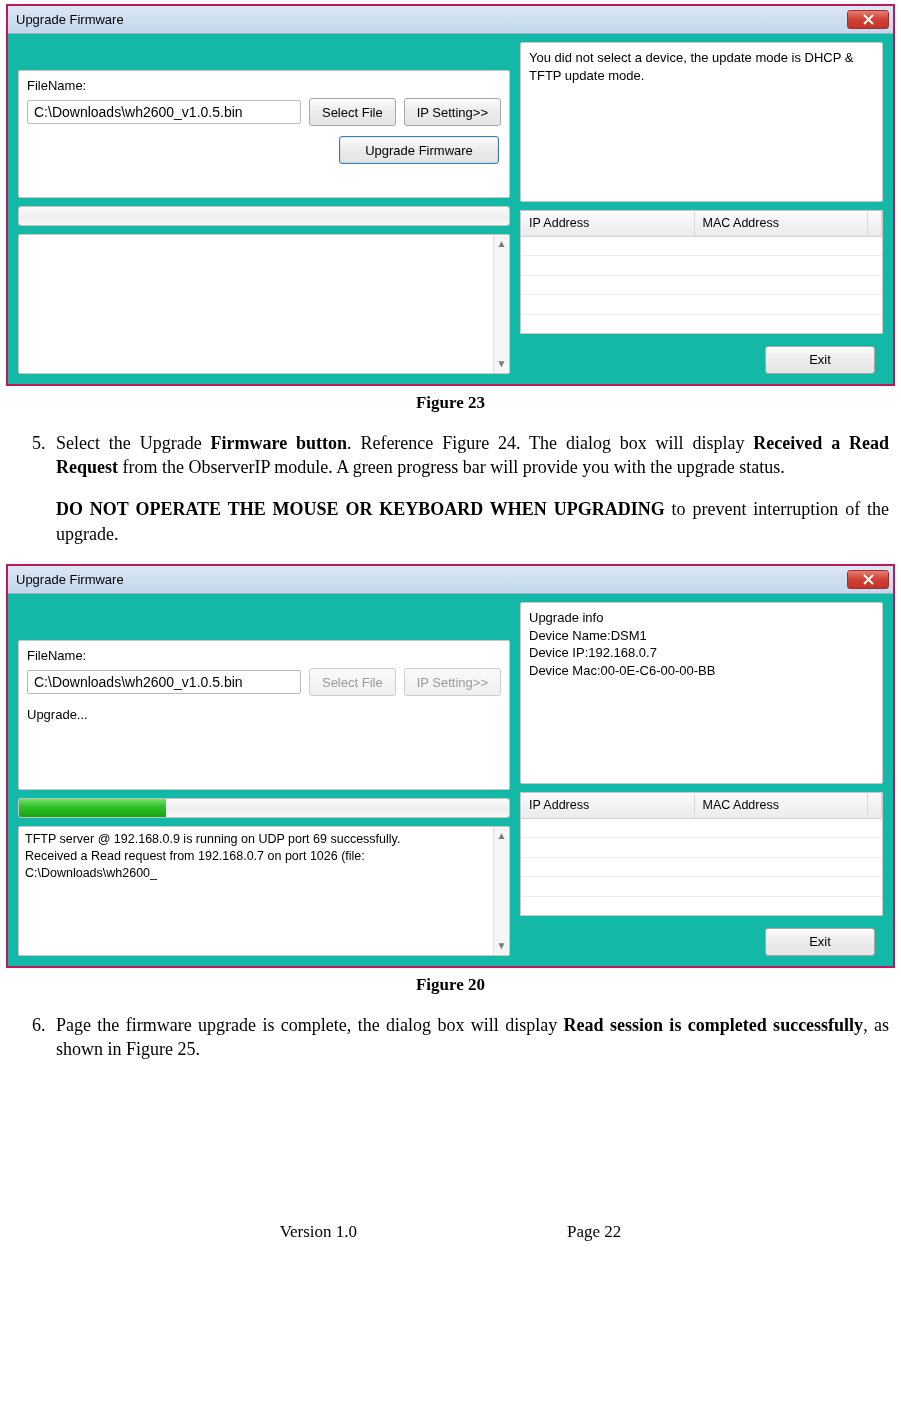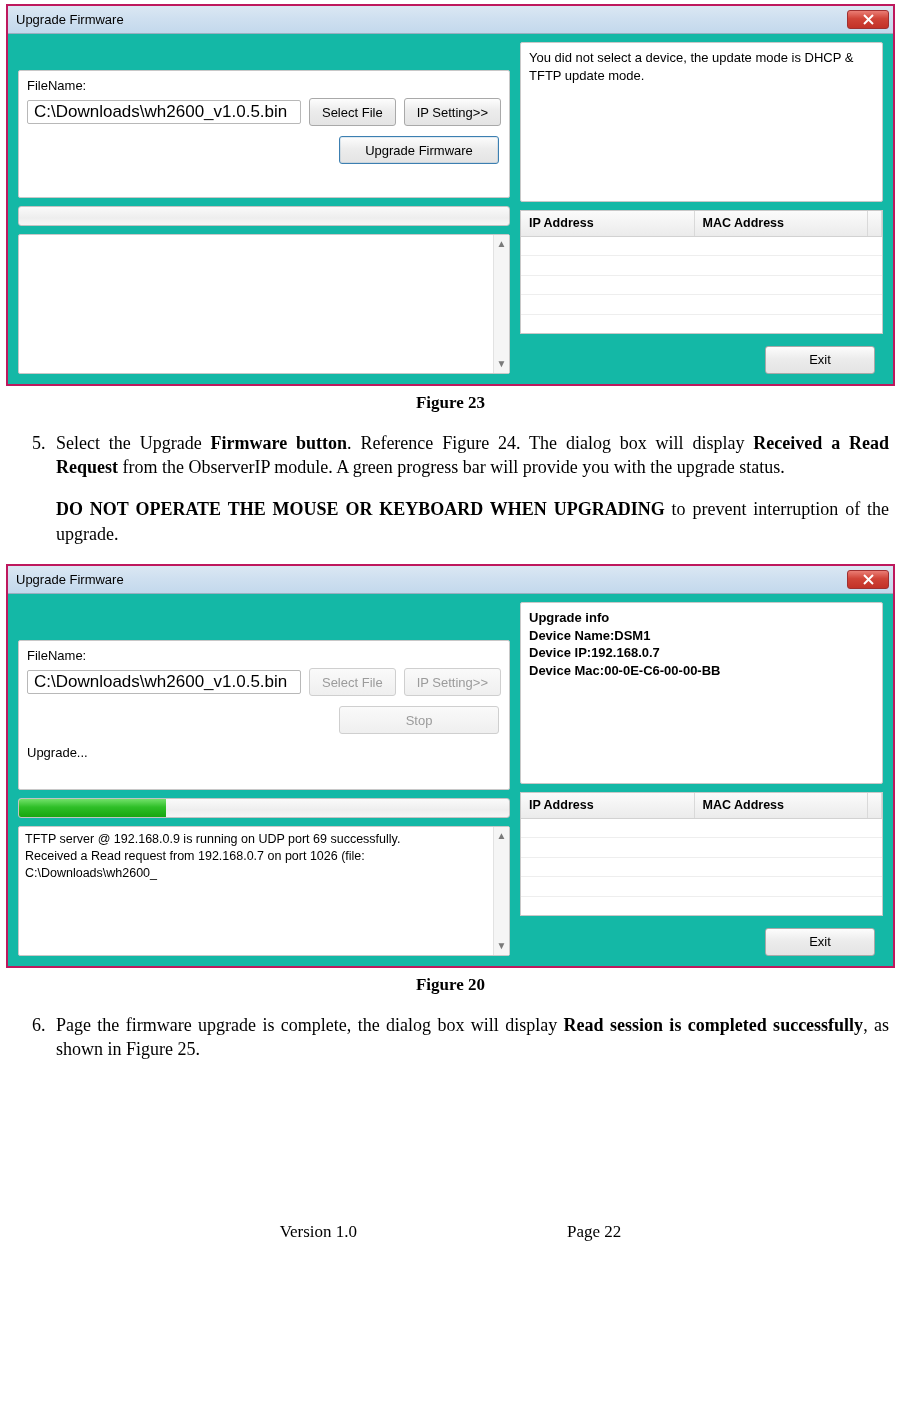--- a/index.html
+++ b/index.html
@@ -49,21 +49,21 @@
     background: #fff;
     border: 1px solid #c8c8c8;
     border-radius: 2px;
   }
   .panel.pad { padding: 6px 8px; }
   .label { font-size: 13px; margin-bottom: 4px; }
   .textbox {
     height: 24px;
     width: 100%;
     padding: 2px 6px;
-    font-size: 17px;
+    font-size: 14px;
     background: #fff;
     border: 1px solid #b8b8b8;
     border-radius: 2px;
     display: flex; align-items: center;
   }
   .btn {
     height: 28px;
     padding: 0 12px;
     font-size: 13px;
     border: 1px solid #a9a9a9;
@@ -123,21 +123,20 @@
   .grid {
     width: 100%;
     border: 1px solid #c8c8c8;
     background: #fff;
     font-size: 12.5px;
   }
   .grid .hdr {
     display: flex;
     background: linear-gradient(#fbfbfb, #ebebeb);
     border-bottom: 1px solid #d2d2d2;
-    font-weight: bold;
   }
   .grid .hcell {
     padding: 4px 8px;
     border-right: 1px solid #d9d9d9;
     flex: 1;
   }
   .grid .body {
     height: 96px;
     display: flex; flex-direction: column;
   }
@@ -273,42 +272,39 @@
     <div class="row">
 
       <div class="col" style="flex:0 0 492px;">
         <div class="panel pad" style="height:150px;">
           <div class="label">FileName:</div>
           <div class="row" style="gap:8px; align-items:center;">
             <div class="textbox" style="flex:1;">C:\Downloads\wh2600_v1.0.5.bin</div>
             <div class="btn disabled">Select File</div>
             <div class="btn disabled">IP Setting&gt;&gt;</div>
           </div>
-          <div class="row" style="justify-content:flex-end; margin-top:10px; padding-right:2px;">
-            <div class="btn disabled" style="width:160px;">Stop</div>
-          </div>
           <div class="label" style="margin-top:10px;">Upgrade...</div>
         </div>
         <div style="height:8px;"></div>
         <div class="progress">
           <div class="fill" id="fill2" style="width: 30%;"></div>
         </div>
         <div style="height:8px;"></div>
         <div class="logbox" style="min-height:130px;">
           <div>TFTP server @ 192.168.0.9 is running on UDP port 69 successfully.</div>
           <div>Received a Read request from 192.168.0.7 on port 1026 (file: C:\Downloads\wh2600_</div>
           <div class="scroll-gutter">
             <div class="arrow">▲</div>
             <div class="arrow">▼</div>
           </div>
         </div>
       </div>
 
       <div class="col" style="flex:1;">
-        <div class="panel pad" style="height:182px;font-weight:bold;">
+        <div class="panel pad" style="height:182px;">
           <div>Upgrade info</div>
           <div>Device Name:DSM1</div>
           <div>Device IP:192.168.0.7</div>
           <div>Device Mac:00-0E-C6-00-00-BB</div>
         </div>
         <div style="height:8px;"></div>
         <div class="grid">
           <div class="hdr">
             <div class="hcell" style="flex:1;">IP Address</div>
             <div class="hcell" style="flex:1;">MAC Address</div>

